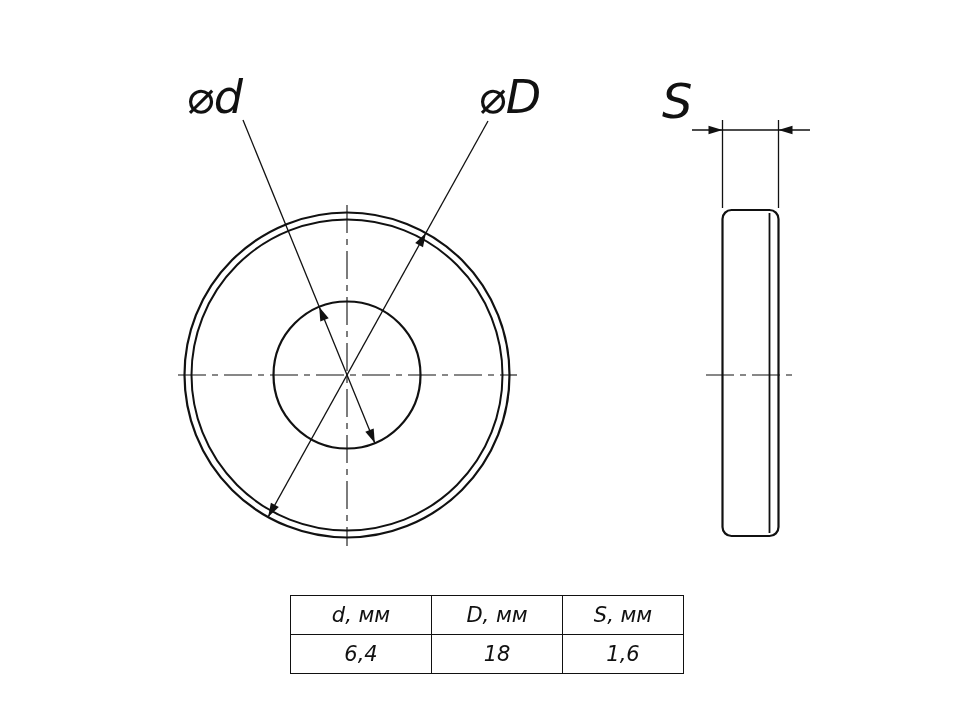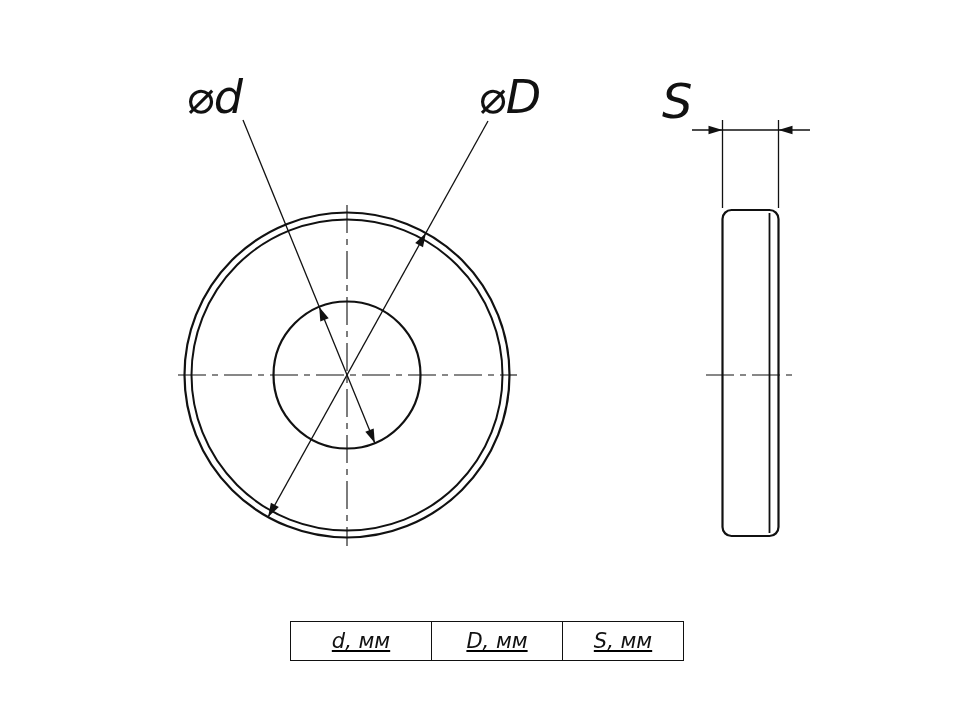--- a/index.html
+++ b/index.html
@@ -21,24 +21,23 @@
     top: 0;
   }
   .dim-label {
     font-family: "DejaVu Sans", sans-serif;
     font-style: italic;
     fill: #111111;
   }
   .dim-table {
     position: absolute;
     left: 290px;
-    top: 621px;
+    top: 595px;
     border-collapse: collapse;
     table-layout: fixed;
-    text-decoration: underline;
   }
   .dim-table td {
     border: 1.7px solid #111111;
     height: 38px;
     text-align: center;
     vertical-align: middle;
     font-style: italic;
     font-size: 21px;
     color: #111111;
     padding: 0;
@@ -92,16 +91,21 @@
     </g>
   </svg>
 
   <table class="dim-table">
     <tbody>
         <tr>
       <td class="col-d">d, мм</td>
       <td class="col-D">D, мм</td>
       <td class="col-S">S, мм</td>
     </tr>
+    <tr>
+      <td class="col-d">6,4</td>
+      <td class="col-D">18</td>
+      <td class="col-S">1,6</td>
+    </tr>
   </tbody>
     </table>
 
 </div>
 
 </body></html>

